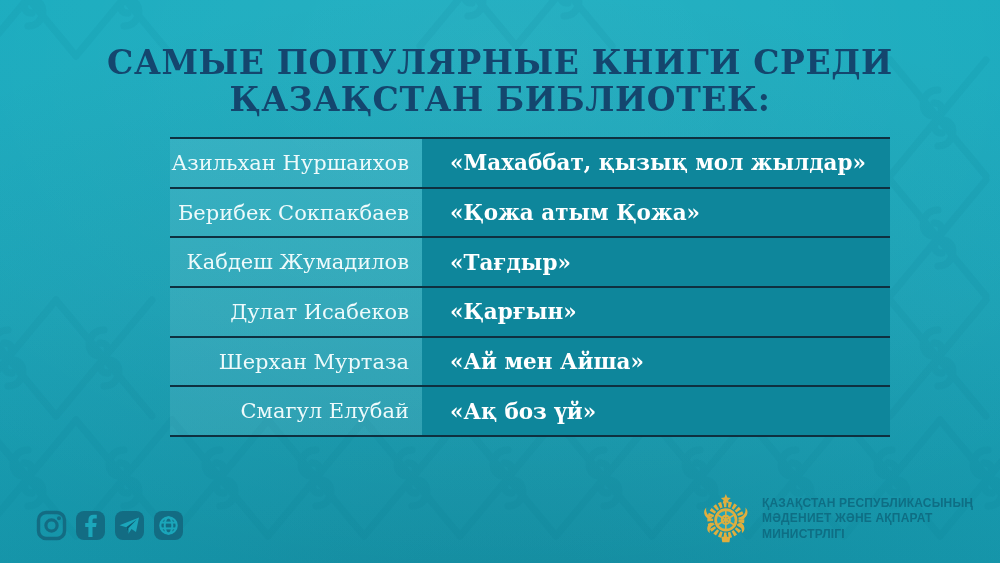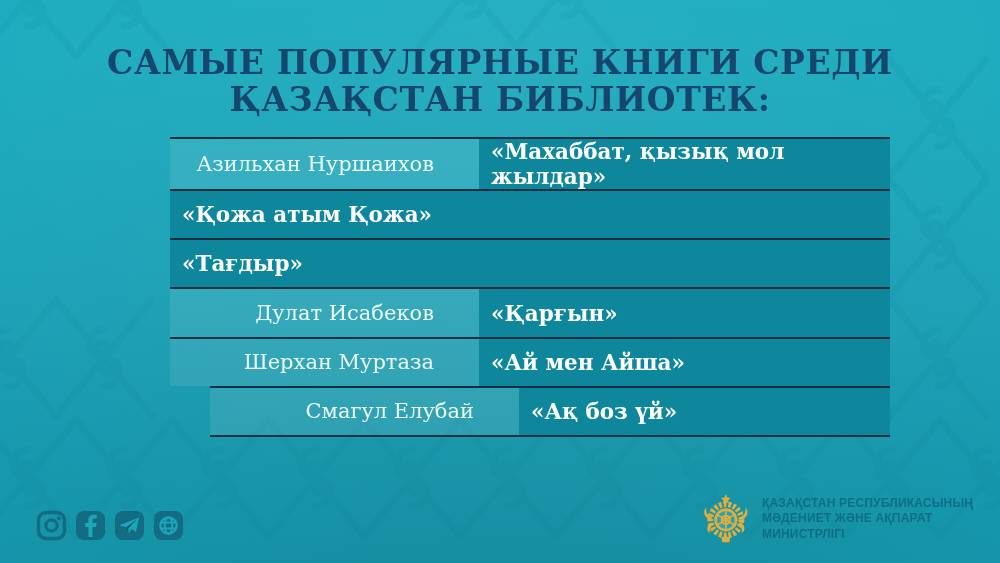--- a/index.html
+++ b/index.html
@@ -36,34 +36,34 @@
     position: absolute;
     left: 170px; top: 137px;
     width: 720px; height: 300px;
     display: flex; flex-direction: column;
   }
   .row {
     flex: 1;
     display: flex;
     border-top: 2px solid #0e3040;
   }
-  .row:last-child { border-bottom: 2px solid #0e3040; margin-left: 40px; }
+  .row:last-child { border-bottom: 2px solid #0e3040; }
   .cell-author {
-    width: 309px;
+    width: 252px;
     background: rgba(255,255,255,0.09);
     display: flex; align-items: center; justify-content: flex-end;
-    padding-right: 45px;
+    padding-right: 13px;
     color: #eefafb;
     font-size: 21px;
   }
   .cell-book {
     flex: 1;
     background: #0e869b;
     display: flex; align-items: center;
-    padding-left: 12px;
+    padding-left: 28px;
     color: #ffffff;
     font-weight: bold;
     font-size: 21.5px;
   }
 
   
   .social-bar {
     position: absolute;
     left: 36px; top: 510px;
     display: flex; gap: 8px;
@@ -129,23 +129,25 @@
     <div>САМЫЕ ПОПУЛЯРНЫЕ КНИГИ СРЕДИ</div>
     <div>ҚАЗАҚСТАН БИБЛИОТЕК:</div>
   </div>
 
   <div class="book-table">
     <div class="row">
       <div class="cell-author">Азильхан Нуршаихов</div>
       <div class="cell-book">«Махаббат, қызық мол жылдар»</div>
     </div>
     <div class="row">
+      <div class="cell-author">Берибек Сокпакбаев</div>
       <div class="cell-book">«Қожа атым Қожа»</div>
     </div>
     <div class="row">
+      <div class="cell-author">Кабдеш Жумадилов</div>
       <div class="cell-book">«Тағдыр»</div>
     </div>
     <div class="row">
       <div class="cell-author">Дулат Исабеков</div>
       <div class="cell-book">«Қарғын»</div>
     </div>
     <div class="row">
       <div class="cell-author">Шерхан Муртаза</div>
       <div class="cell-book">«Ай мен Айша»</div>
     </div>

